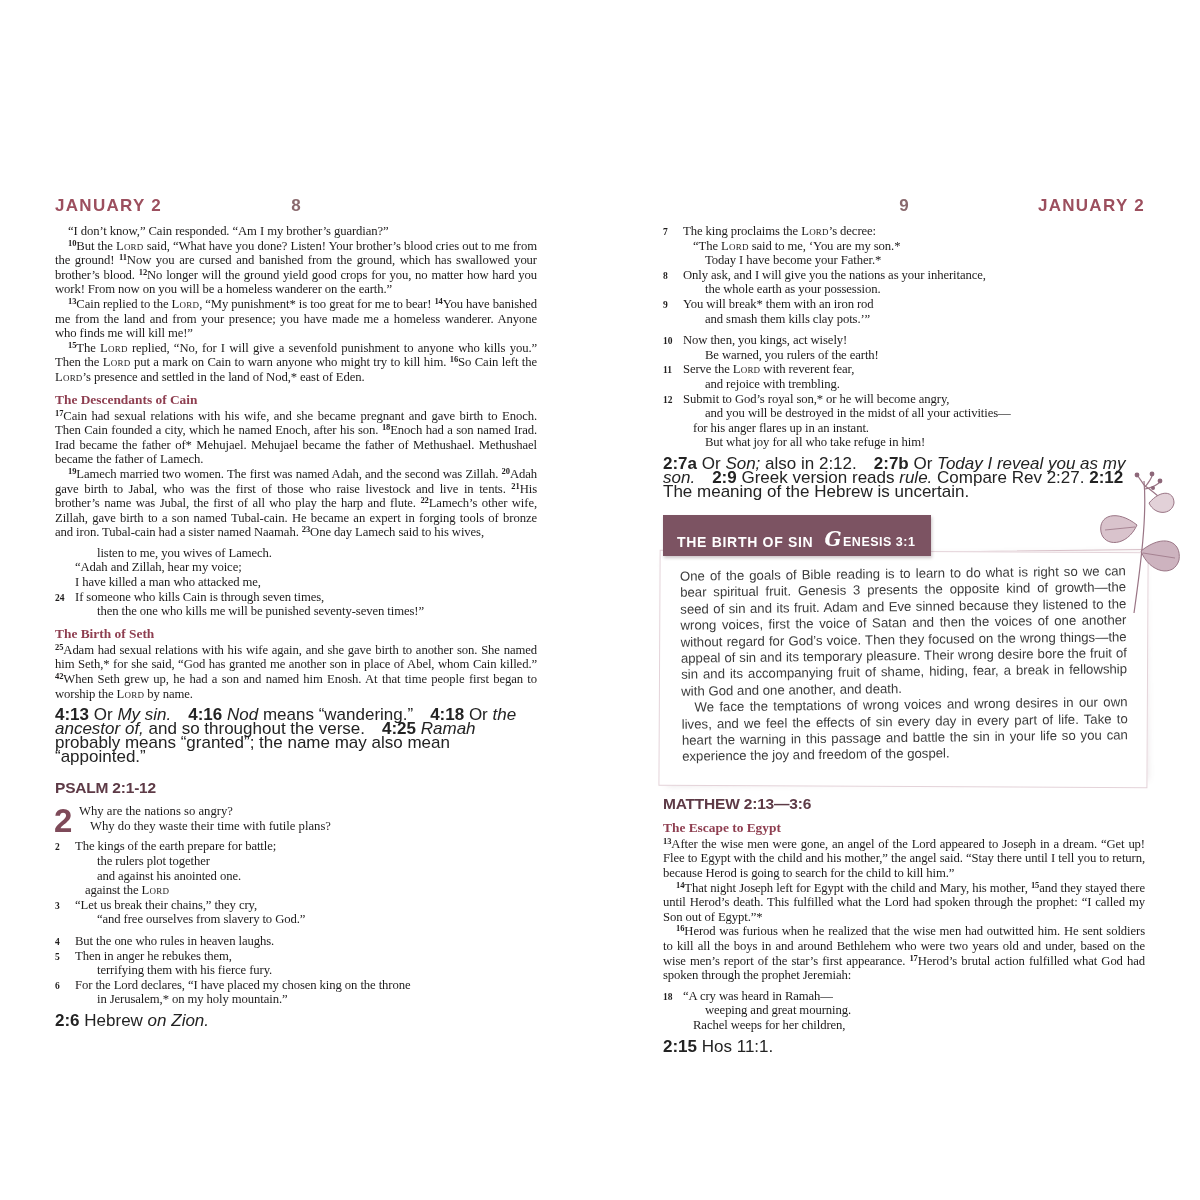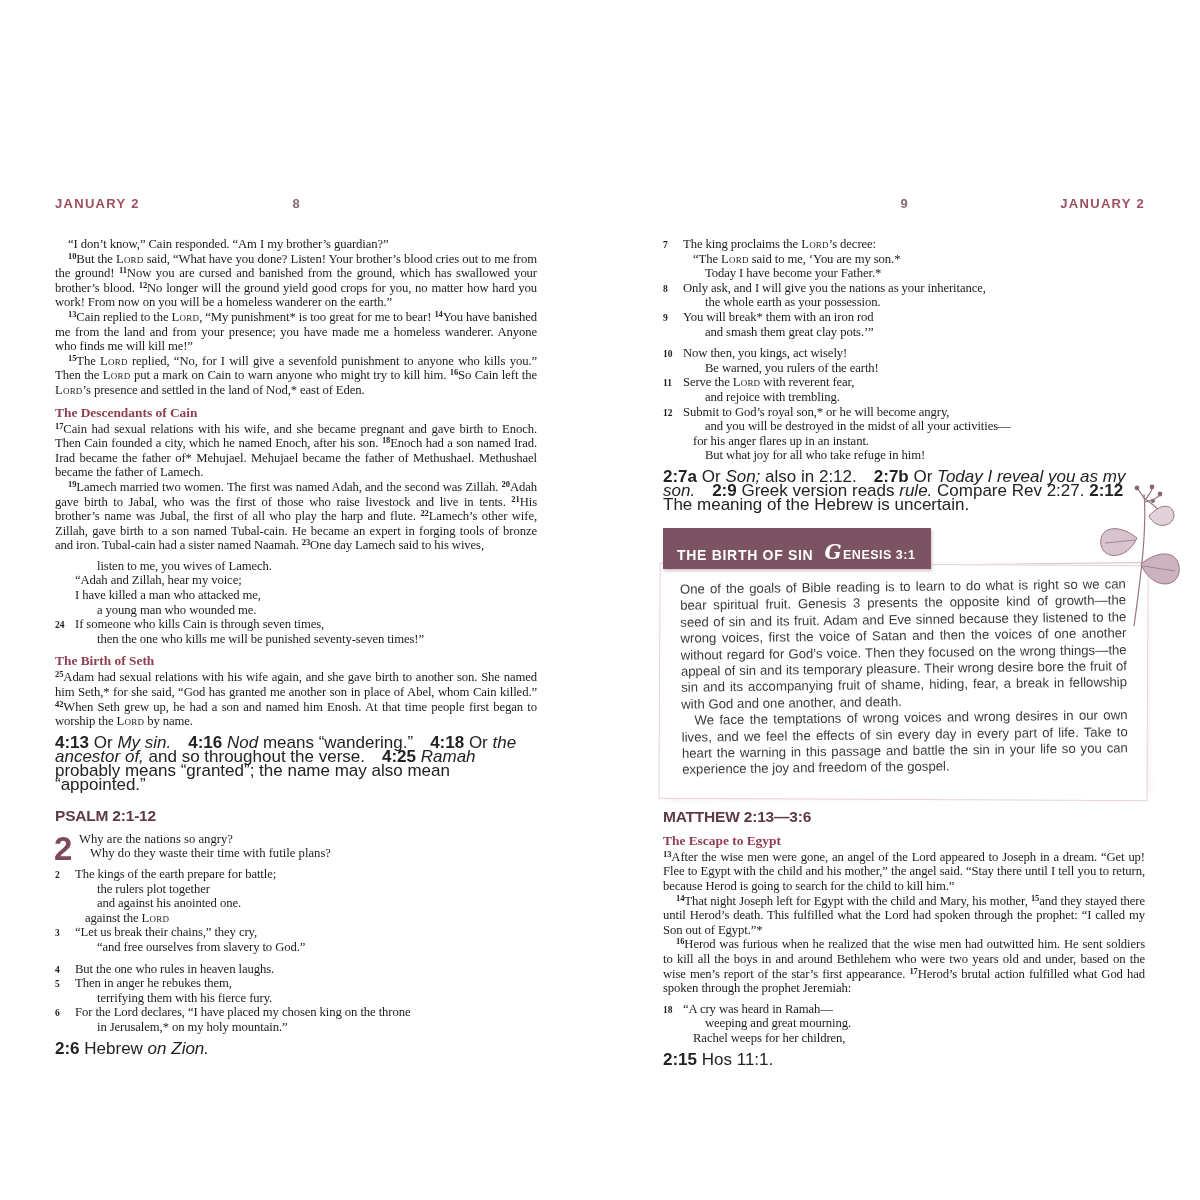--- a/index.html
+++ b/index.html
@@ -3,22 +3,22 @@
 <meta charset="utf-8">
 <title>Bible Spread</title>
 <style>
   html,body{margin:0;padding:0;background:#ffffff;}
   .canvas{position:relative;width:1200px;height:1200px;background:#ffffff;overflow:hidden;
           font-family:"Liberation Serif","DejaVu Serif",serif;color:#1e1c1c;}
   .spread{position:absolute;top:196px;left:0;width:1090px;padding:0 55px;display:flex;justify-content:space-between;}
   .page{width:482px;}
 
   
-  .runhead{display:grid;grid-template-columns:1fr auto 1fr;align-items:baseline;margin-bottom:26px;
-           font-family:"Liberation Sans",sans-serif;font-weight:bold;font-size:13px;letter-spacing:1.3px;}
+  .runhead{display:grid;grid-template-columns:1fr auto 1fr;align-items:baseline;margin-bottom:8px;
+           font-family:"Liberation Sans",sans-serif;font-weight:bold;font-size:17px;letter-spacing:1.3px;}
   .runhead .date{color:#9c4f5e;}
   .runhead .pagenum{color:#8a6a6e;letter-spacing:0;}
   .runhead.left .date{justify-self:start;}
   .runhead.right .date{justify-self:end;}
 
   
   .bp{margin:0;text-align:justify;font-size:12.7px;line-height:14.6px;letter-spacing:-0.1px;}
   .bp.ind{text-indent:13px;}
   sup{font-size:8.5px;line-height:0;vertical-align:baseline;position:relative;top:-4px;font-weight:bold;}
   .sc{font-variant:small-caps;letter-spacing:0.2px;}
@@ -81,21 +81,20 @@
           <p class="bp ind"><sup>10</sup>But the <span class="sc">Lord</span> said, “What have you done? Listen! Your brother’s blood cries out to me from the ground! <sup>11</sup>Now you are cursed and banished from the ground, which has swallowed your brother’s blood. <sup>12</sup>No longer will the ground yield good crops for you, no matter how hard you work! From now on you will be a homeless wanderer on the earth.”</p>
           <p class="bp ind"><sup>13</sup>Cain replied to the <span class="sc">Lord</span>, “My punishment* is too great for me to bear! <sup>14</sup>You have banished me from the land and from your presence; you have made me a homeless wanderer. Anyone who finds me will kill me!”</p>
           <p class="bp ind"><sup>15</sup>The <span class="sc">Lord</span> replied, “No, for I will give a sevenfold punishment to anyone who kills you.” Then the <span class="sc">Lord</span> put a mark on Cain to warn anyone who might try to kill him. <sup>16</sup>So Cain left the <span class="sc">Lord</span>’s presence and settled in the land of Nod,* east of Eden.</p>
           <h3 class="sh" style="margin: 7px 0px 1px;">The Descendants of Cain</h3>
           <p class="bp"><sup>17</sup>Cain had sexual relations with his wife, and she became pregnant and gave birth to Enoch. Then Cain founded a city, which he named Enoch, after his son. <sup>18</sup>Enoch had a son named Irad. Irad became the father of* Mehujael. Mehujael became the father of Methushael. Methushael became the father of Lamech.</p>
           <p class="bp ind"><sup>19</sup>Lamech married two women. The first was named Adah, and the second was Zillah. <sup>20</sup>Adah gave birth to Jabal, who was the first of those who raise livestock and live in tents. <sup>21</sup>His brother’s name was Jubal, the first of all who play the harp and flute. <sup>22</sup>Lamech’s other wife, Zillah, gave birth to a son named Tubal-cain. He became an expert in forging tools of bronze and iron. Tubal-cain had a sister named Naamah. <sup>23</sup>One day Lamech said to his wives,</p>
           <div class="poetry">
             <div class="pl i1"><span>listen to me, you wives of Lamech.</span></div>
             <div class="pl i0"><span>“Adah and Zillah, hear my voice;</span></div>
             <div class="pl i0"><span>I have killed a man who attacked me,</span></div>
-            <div class="pl i1"><span>a young man who wounded me.</span></div>
             <div class="pl i0"><span class="vn">24</span><span>If someone who kills Cain is through seven times,</span></div>
             <div class="pl i1"><span>then the one who kills me will be punished seventy-seven times!”</span></div>
           </div>
           <h3 class="sh" style="margin: 7px 0px 1px;">The Birth of Seth</h3>
           <p class="bp"><sup>25</sup>Adam had sexual relations with his wife again, and she gave birth to another son. She named him Seth,* for she said, “God has granted me another son in place of Abel, whom Cain killed.” <sup>42</sup>When Seth grew up, he had a son and named him Enosh. At that time people first began to worship the <span class="sc">Lord</span> by name.</p>
           <p class="fn"><b>4:13</b> Or <i>My sin.</i>  <b>4:16</b> <i>Nod</i> means “wandering.”  <b>4:18</b> Or <i>the ancestor of,</i> and so throughout the verse.  <b>4:25</b> <i>Ramah</i> probably means “granted”; the name may also mean “appointed.”</p>
           <h2 class="refh">PSALM 2:1-12</h2>
           <div class="chap">
             <span class="chapnum">2</span>
             <div class="cl">Why are the nations so angry?</div>
@@ -127,21 +126,21 @@
       </header>
 
       <div class="col" id="right-col-top">
           <div class="poetry">
             <div class="pl i0"><span class="vn">7</span><span>The king proclaims the <span class="sc">Lord</span>’s decree:</span></div>
             <div class="pl i2"><span>“The <span class="sc">Lord</span> said to me, ‘You are my son.*</span></div>
             <div class="pl i1"><span>Today I have become your Father.*</span></div>
             <div class="pl i0"><span class="vn">8</span><span>Only ask, and I will give you the nations as your inheritance,</span></div>
             <div class="pl i1"><span>the whole earth as your possession.</span></div>
             <div class="pl i0"><span class="vn">9</span><span>You will break* them with an iron rod</span></div>
-            <div class="pl i1"><span>and smash them great clay pots.’”</span></div>
+            <div class="pl i1"><span>and smash them kills clay pots.’”</span></div>
             <div class="pgap"></div>
             <div class="pl i0"><span class="vn">10</span><span>Now then, you kings, act wisely!</span></div>
             <div class="pl i1"><span>Be warned, you rulers of the earth!</span></div>
             <div class="pl i0"><span class="vn">11</span><span>Serve the <span class="sc">Lord</span> with reverent fear,</span></div>
             <div class="pl i1"><span>and rejoice with trembling.</span></div>
             <div class="pl i0"><span class="vn">12</span><span>Submit to God’s royal son,* or he will become angry,</span></div>
             <div class="pl i1"><span>and you will be destroyed in the midst of all your activities—</span></div>
             <div class="pl i2"><span>for his anger flares up in an instant.</span></div>
             <div class="pl i1"><span>But what joy for all who take refuge in him!</span></div>
           </div>

